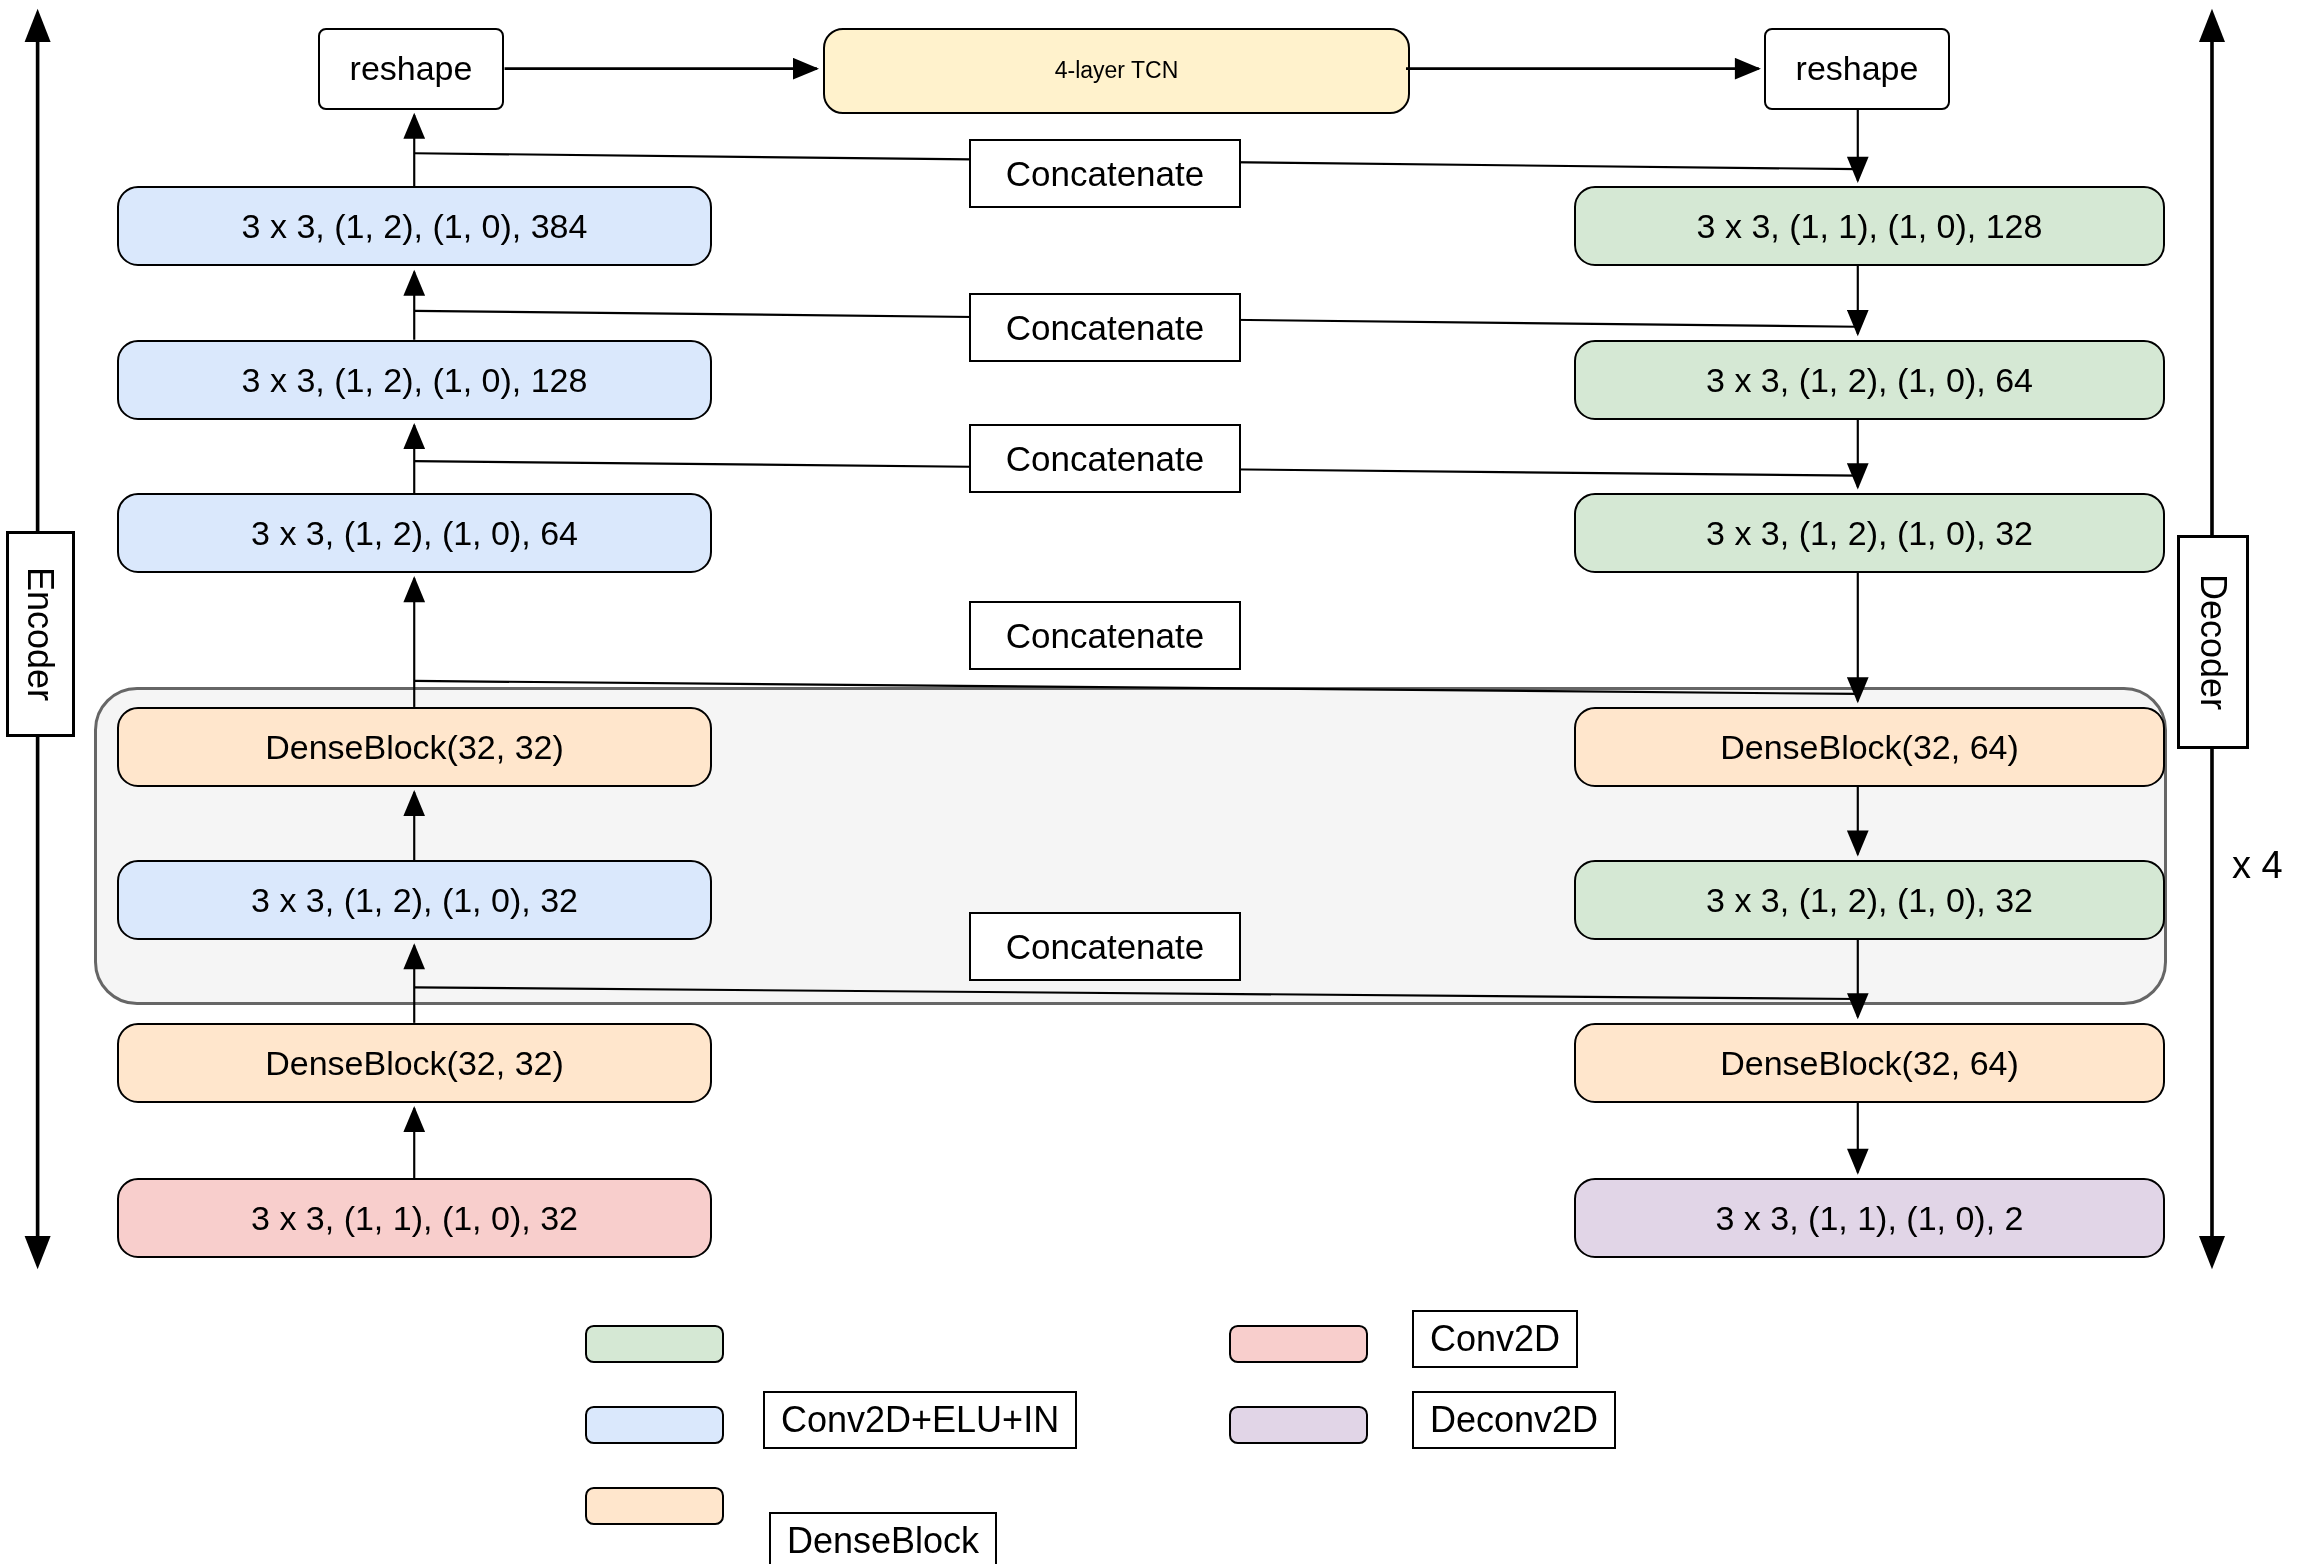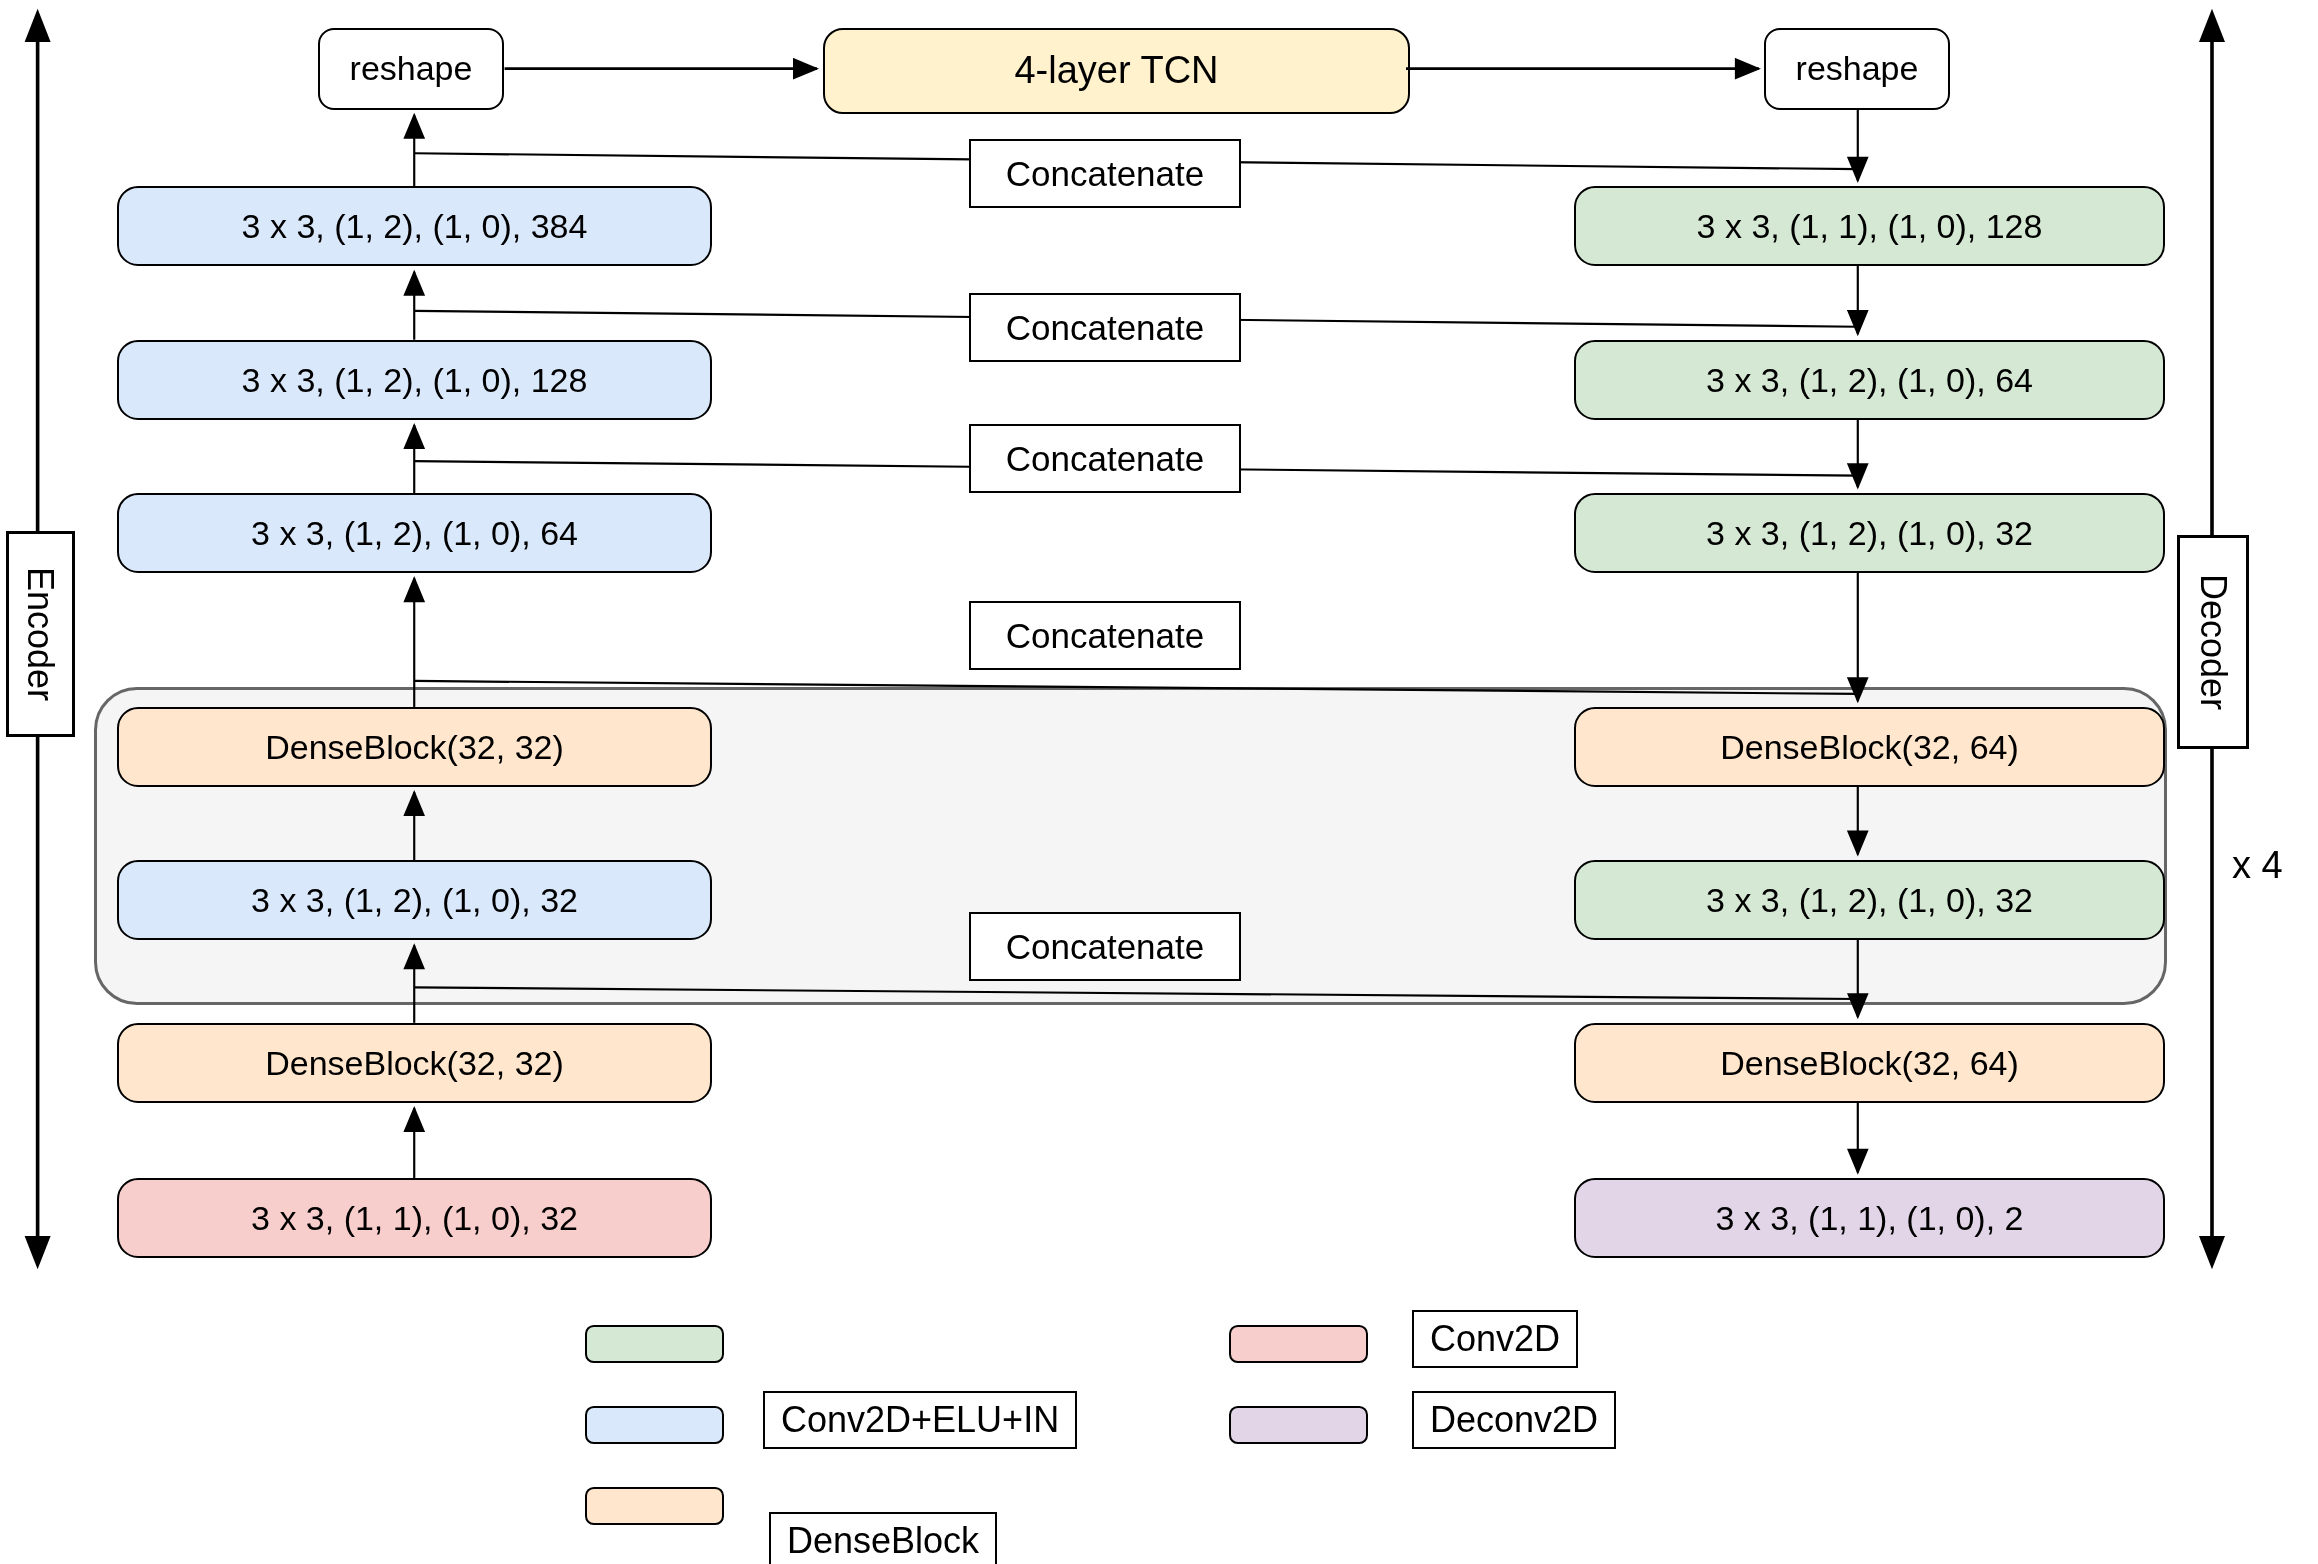--- a/index.html
+++ b/index.html
@@ -19,26 +19,26 @@
   .r0{top:186px}.r1{top:340px}.r2{top:493px}.r3{top:707px}.r4{top:860px}.r5{top:1023px}.r6{top:1178px}
 
   .c-conv_elu_in{background:var(--c-conv_elu_in);}
   .c-deconv_elu_in{background:var(--c-deconv_elu_in);}
   .c-dense_block{background:var(--c-dense_block);}
   .c-conv2d{background:var(--c-conv2d);}
   .c-deconv2d{background:var(--c-deconv2d);}
   .c-tcn{background:var(--c-tcn);}
 
   
-  .small-node{position:absolute;box-sizing:border-box;border:2.9px solid #000;border-radius:16px;
+  .small-node{position:absolute;box-sizing:border-box;border:2.9px solid #000;border-radius:8px;
               background:#fff;display:flex;align-items:center;justify-content:center;font-size:34px;}
   #reshape-left{left:318px;top:27.5px;width:186px;height:82px;}
   #reshape-right{left:1764px;top:27.5px;width:186px;height:82px;}
   #tcn-block{position:absolute;left:823px;top:27.5px;width:583px;height:82px;border:2.9px solid #000;
-             border-radius:20px;display:flex;align-items:center;justify-content:center;font-size:38px;}
+             border-radius:20px;display:flex;align-items:center;justify-content:center;font-size:23px;}
 
   
   .concat{position:absolute;left:969px;width:272px;height:69px;box-sizing:border-box;
           background:#fff;border:2.9px solid #000;display:flex;align-items:center;justify-content:center;
           font-size:35px;}
   #concat-1{top:139px}#concat-2{top:293px}#concat-3{top:424px}#concat-4{top:601px}#concat-5{top:912px}
 
   
   #repeat-group{left:94px;top:687px;width:2073px;height:318px;box-sizing:border-box;
                 background:var(--c-group_fill);border:3.6px solid var(--c-group_border);border-radius:43px;}

